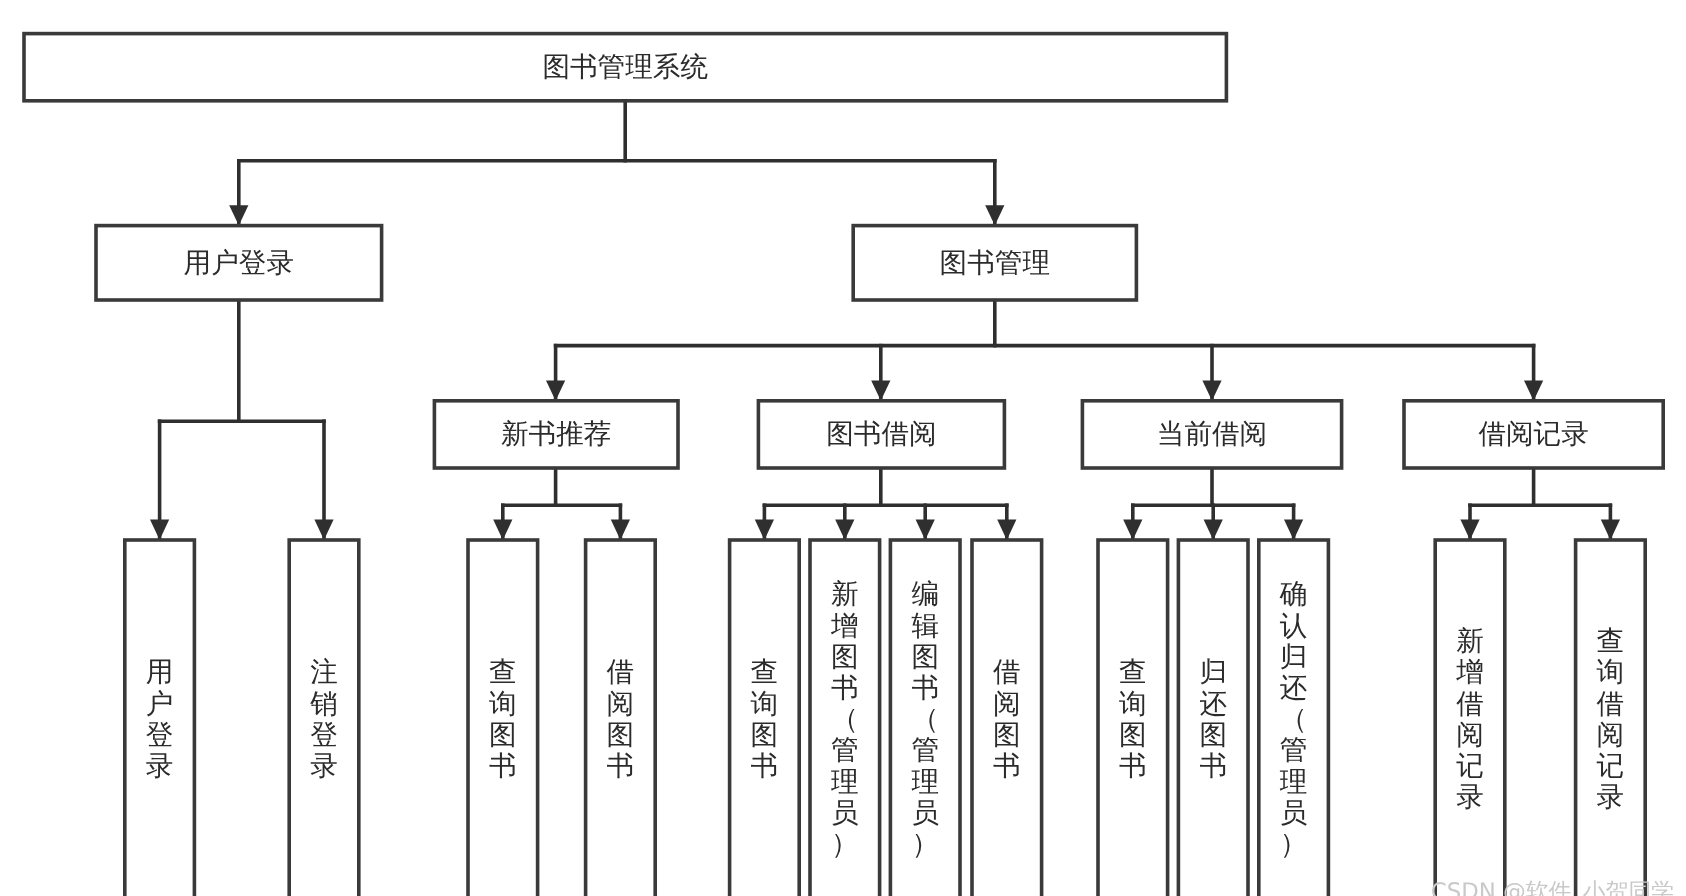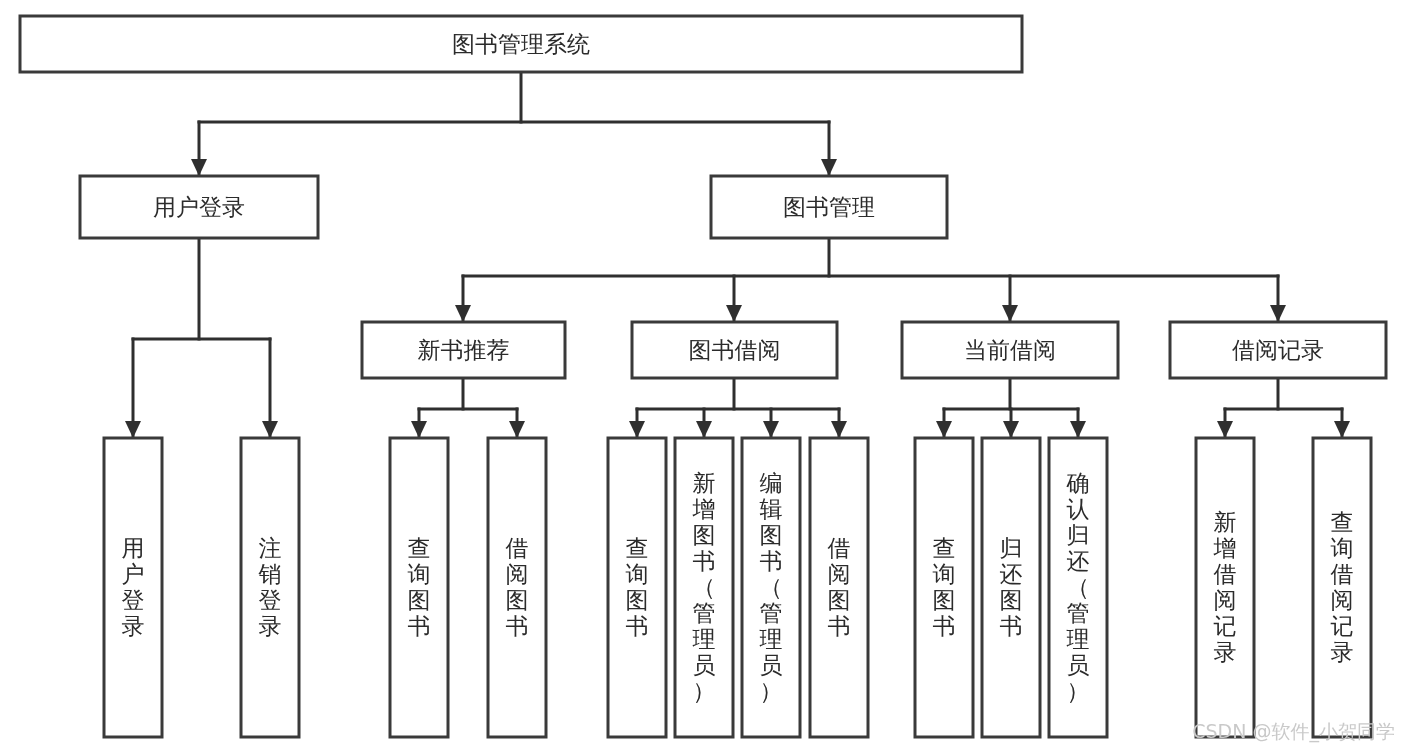--- a/index.html
+++ b/index.html
@@ -11,21 +11,21 @@
   body {
     width: 1405px;
     height: 747px;
     position: relative;
     overflow: hidden;
     font-family: "DejaVu Sans", "Liberation Sans", sans-serif;
   }
   #diagram-root {
     position: absolute;
     left: 0;
-    top: 4px;
+    top: 16px;
     width: 1405px;
     height: 573px;
     text-decoration: underline;
   }
   svg.diagram-canvas {
     display: block;
     width: 1405px;
     height: 747px;
   }
   .node-rect {

